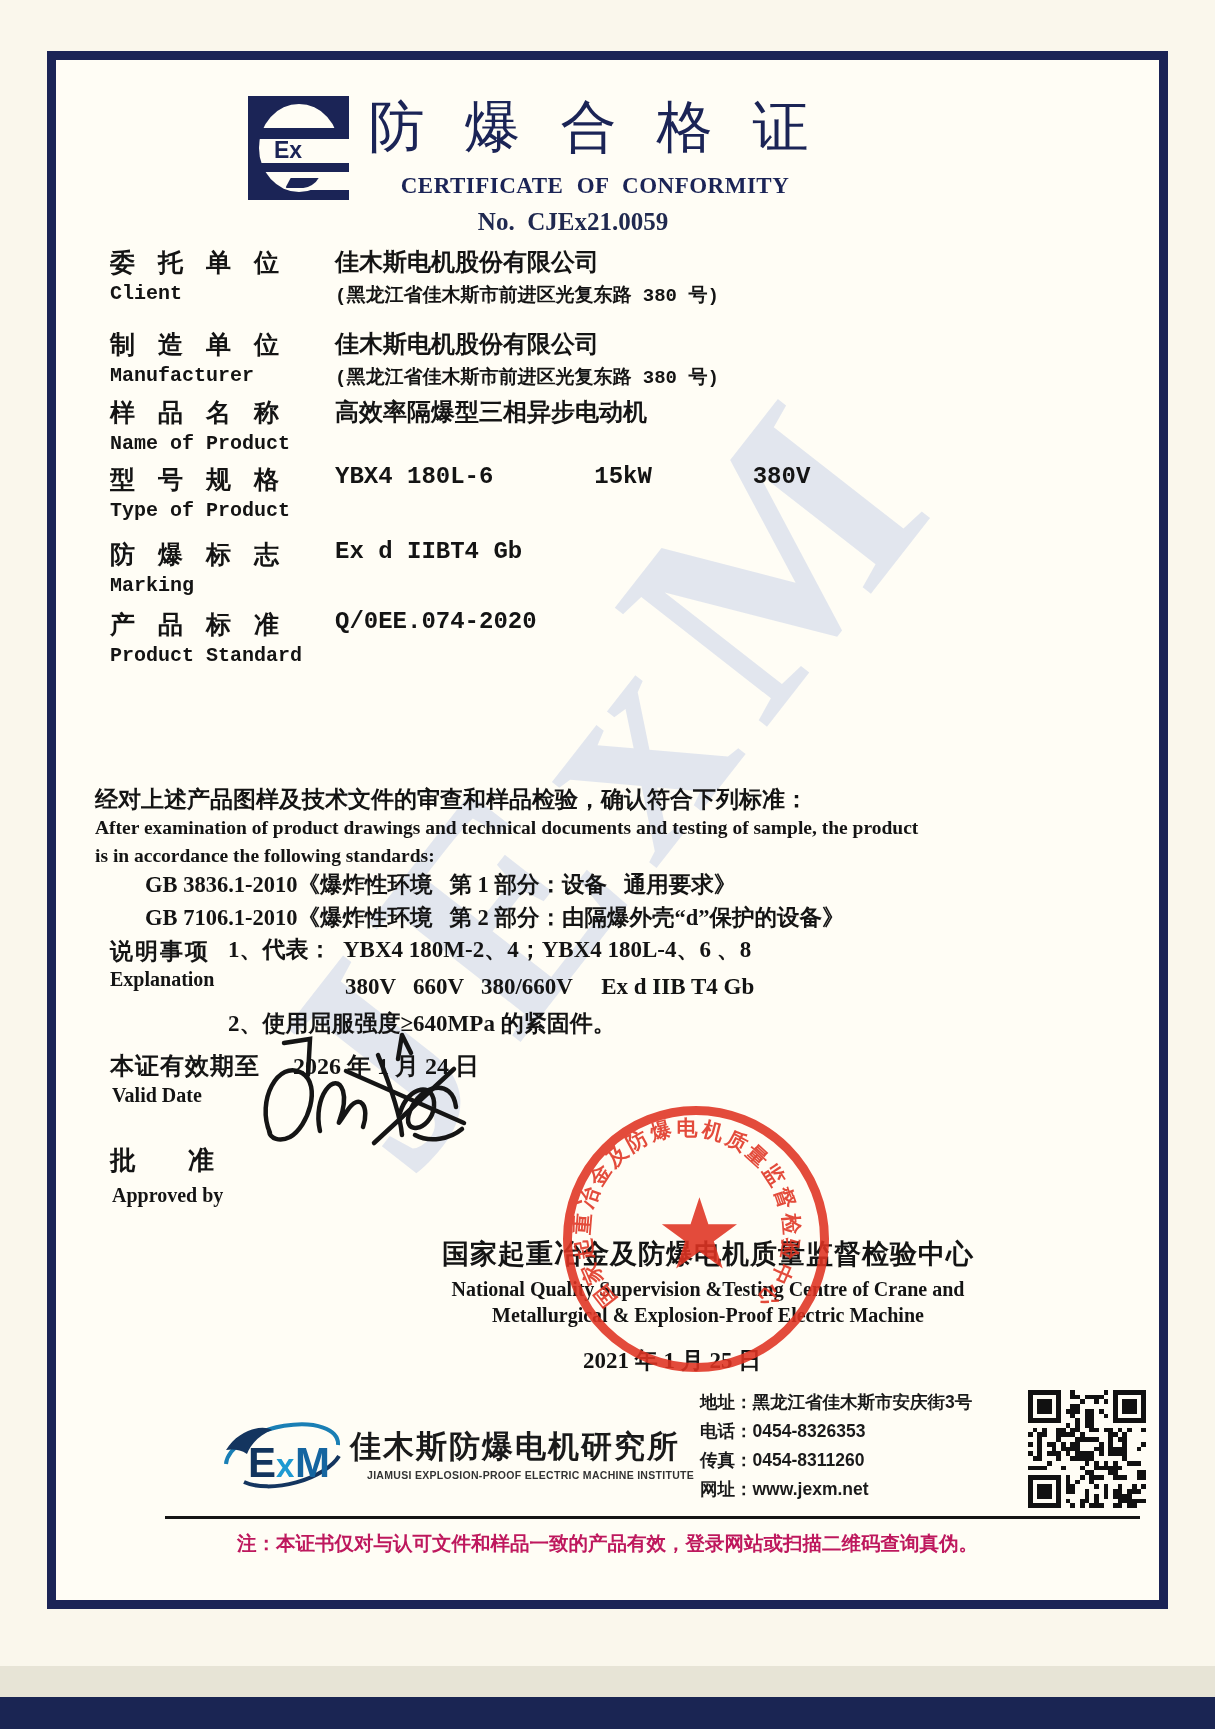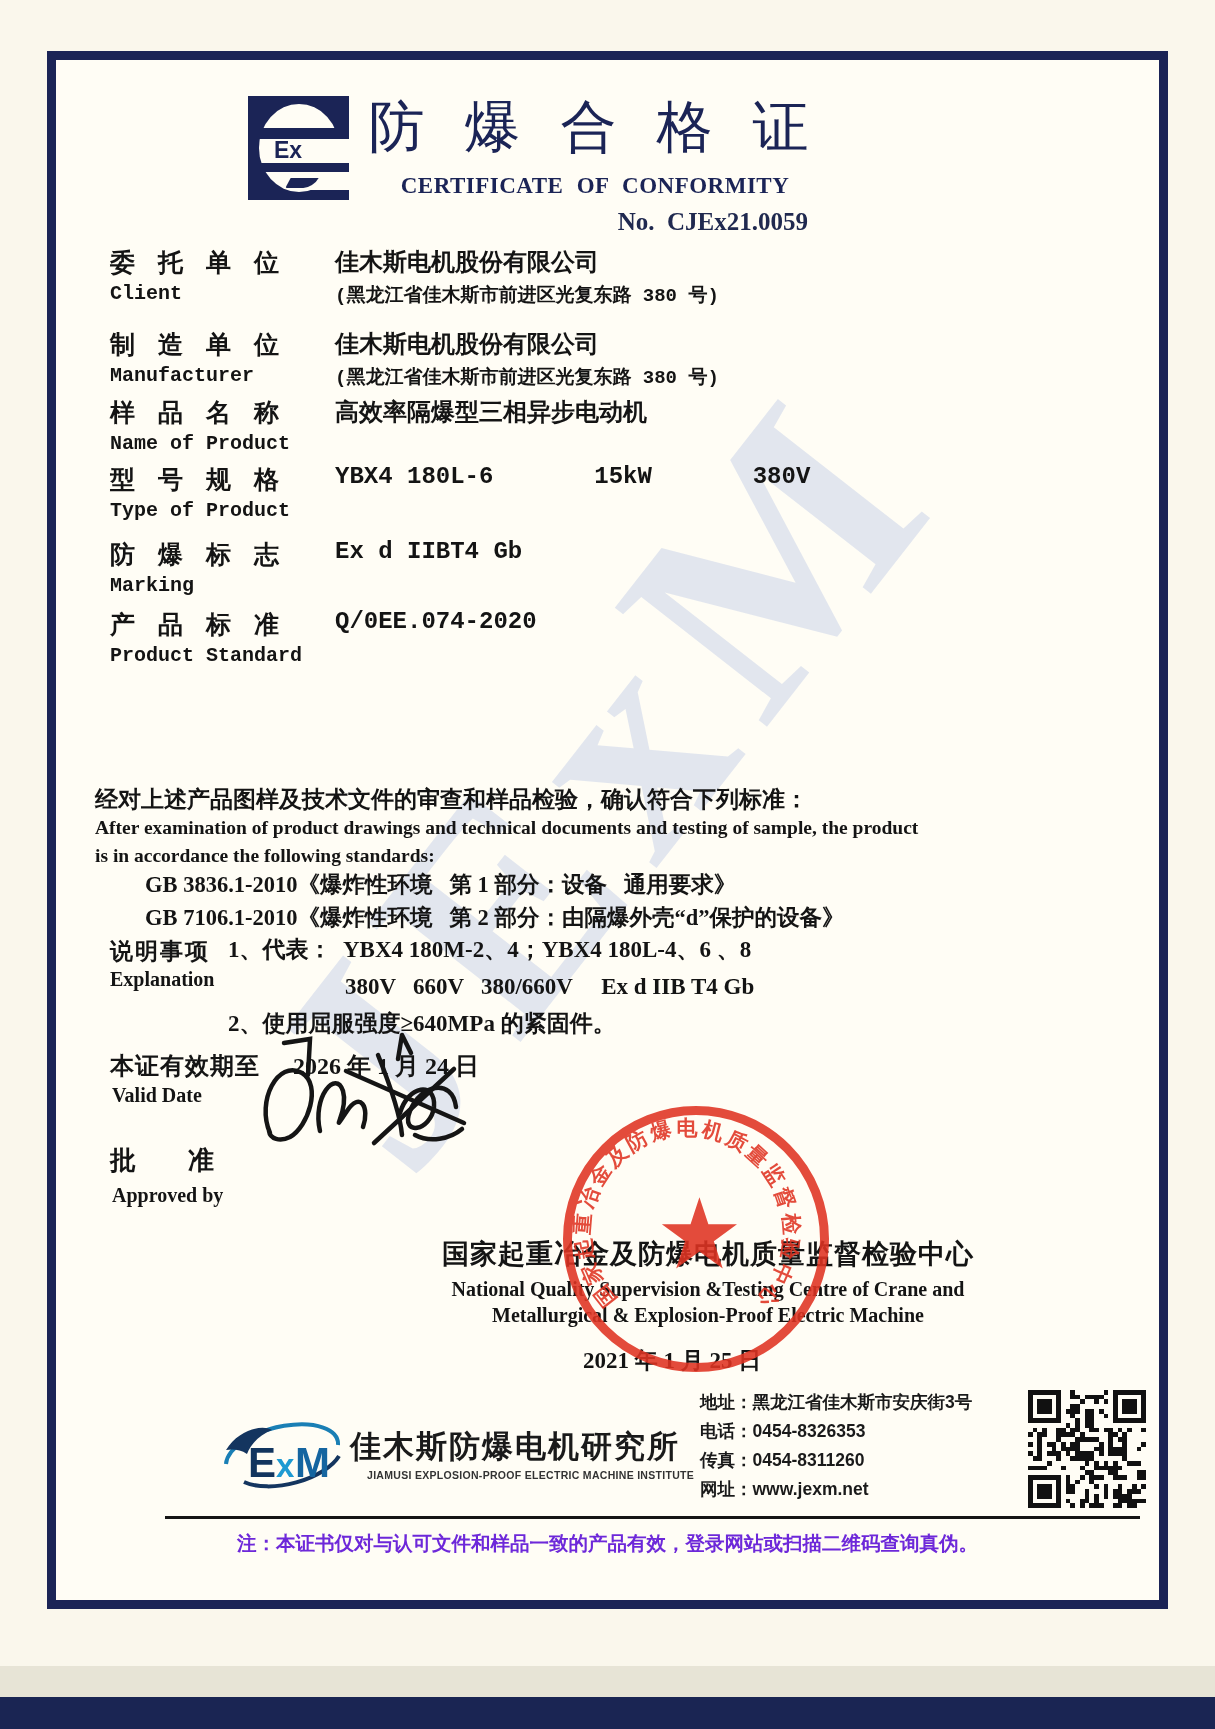--- a/index.html
+++ b/index.html
@@ -25,21 +25,21 @@
   .exlogo .st2{position:absolute;left:0;top:67px;width:101px;height:9px;background:#1b2456;}
   .exlogo .extxt{position:absolute;left:26px;top:41px;font-size:23px;font-weight:bold;color:#1b2456;
                  font-family:"Liberation Sans",sans-serif;}
   .exlogo .swoosh{position:absolute;left:40px;top:82px;width:28px;height:10px;background:#1b2456;
                   border-radius:0 0 14px 2px;transform:skewX(-28deg);}
 
   
   .titleblock{left:360px;top:90px;width:470px;text-align:center;}
   .title-cn{font-size:56px;font-weight:normal;color:#1b2456;letter-spacing:13px;white-space:pre;}
   .title-en{margin-top:7px;font-size:23px;font-weight:bold;color:#1b2456;word-spacing:7px;letter-spacing:.5px;}
-  .cert-no{margin-top:9px;font-size:25px;font-weight:bold;color:#20294f;white-space:pre;transform:translateX(-22px);text-align:right;}
+  .cert-no{margin-top:9px;font-size:25px;font-weight:bold;color:#20294f;white-space:pre;transform:translateX(-22px);}
 
   
   .frow{position:absolute;left:110px;width:960px;z-index:2;font-family:Liberation Mono, monospace;}
   .f-label-cn{font-size:25px;font-weight:bold;letter-spacing:4px;white-space:pre;}
   .f-label-en{font-size:20px;font-weight:600;margin-top:3px;}
   .f-val{position:absolute;left:225px;top:0;font-size:24px;font-weight:bold;white-space:pre;}
   .f-addr{position:absolute;left:225px;top:36px;font-size:19px;font-weight:600;white-space:pre;}
 
   .stmt-cn{left:95px;top:784px;font-size:23px;font-weight:bold;}
   .stmt-en{font-size:19.5px;font-weight:600;}
@@ -70,21 +70,21 @@
   .arc-ch{position:absolute;font-size:21px;font-weight:bold;color:#e03322;width:22px;text-align:center;}
 
   
   .sans{font-family:"Liberation Sans","DejaVu Sans",sans-serif;}
   .inst-cn{left:350px;top:1426px;font-size:31px;font-weight:900;letter-spacing:2px;color:#1a1a1a;}
   .inst-en{left:352px;top:1469px;font-size:10.5px;font-weight:600;letter-spacing:.3px;color:#333;margin-left:15px;}
   .contacts{left:700px;top:1388px;font-size:17.5px;font-weight:bold;line-height:29px;color:#1a1a1a;}
   .contacts .row{white-space:pre;}
   .qr{left:1028px;top:1390px;width:118px;height:118px;background:#fffdf5;}
   .rule{left:165px;top:1516px;width:975px;height:3px;background:#151515;}
-  .note{left:90px;top:1530px;width:1035px;text-align:center;font-size:19.5px;font-weight:bold;color:#6d28d9;}
+  .note{left:90px;top:1530px;width:1035px;text-align:center;font-size:19.5px;font-weight:bold;color:#be185d;}
 
   .botband{left:0;top:1697px;width:1215px;height:32px;background:#1a2553;}
   .botshade{left:0;top:1666px;width:1215px;height:31px;background:#e7e4d6;}
 </style>
 </head>
 <body>
 
 <div class="page">
 
   <div class="frame"></div>

